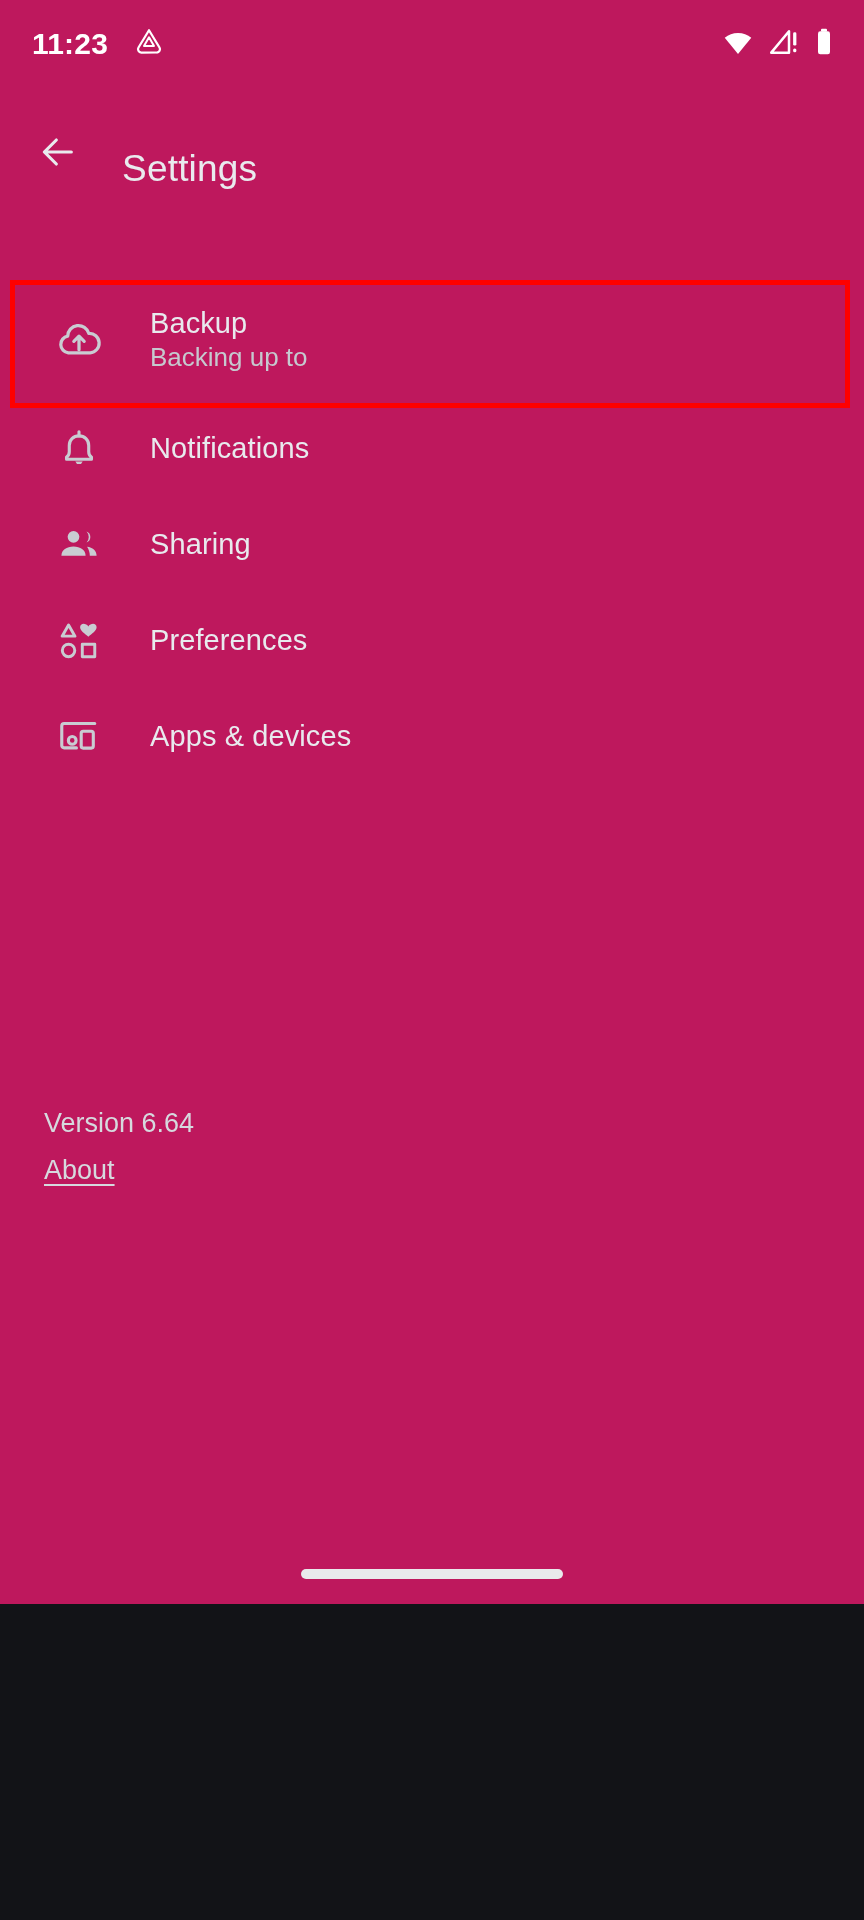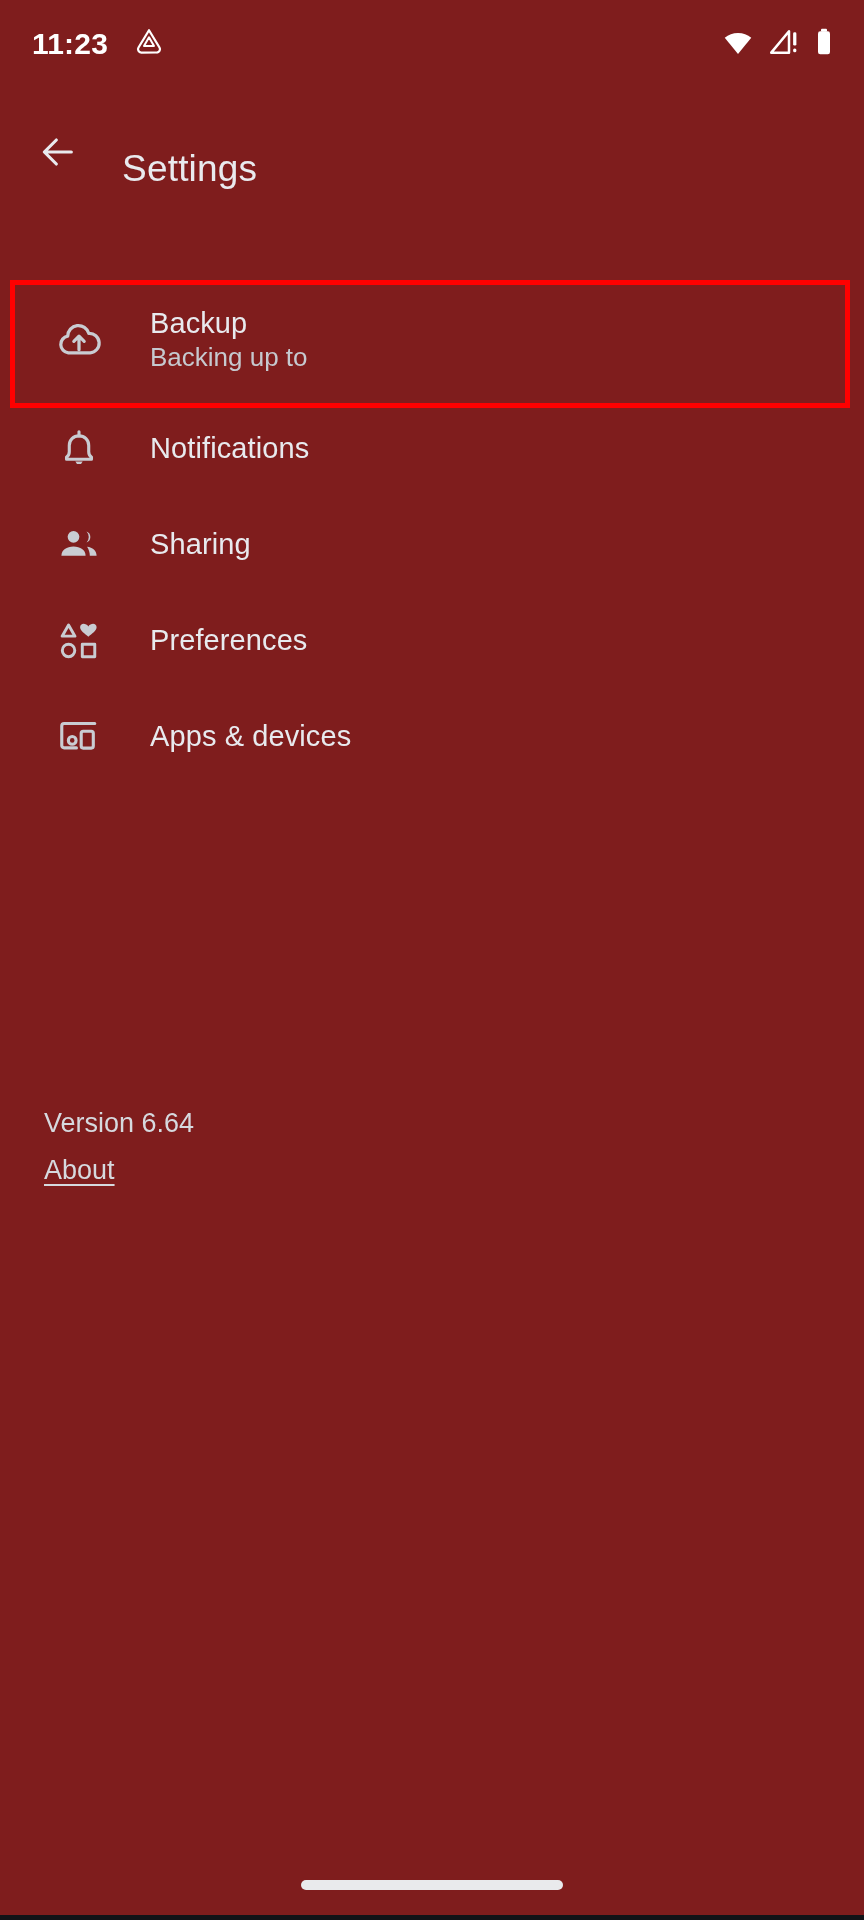--- a/index.html
+++ b/index.html
@@ -4,22 +4,22 @@
 <style>
   * { margin:0; padding:0; box-sizing:border-box; }
   html, body {
     width:864px; height:1920px;
     background:#121317;
     font-family:"Liberation Sans", sans-serif;
     overflow:hidden;
   }
   #screen {
     position:relative;
-    width:864px; height:1915px;
-    background:#7f1d1d;
+    width:864px; height:1604px;
+    background:#be185d;
   }
 
   
   .statusbar {
     position:absolute; top:0; left:0;
     width:864px; height:88px;
     display:flex; align-items:center;
     justify-content:space-between;
     padding:0 30px 0 32px;
   }

